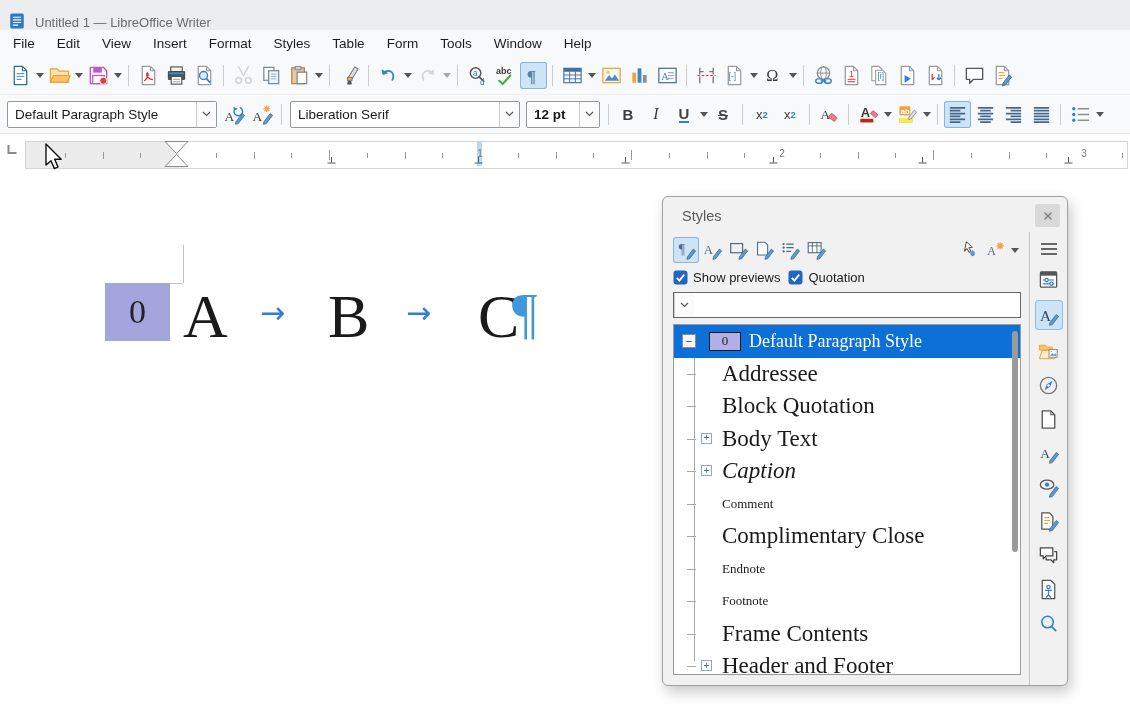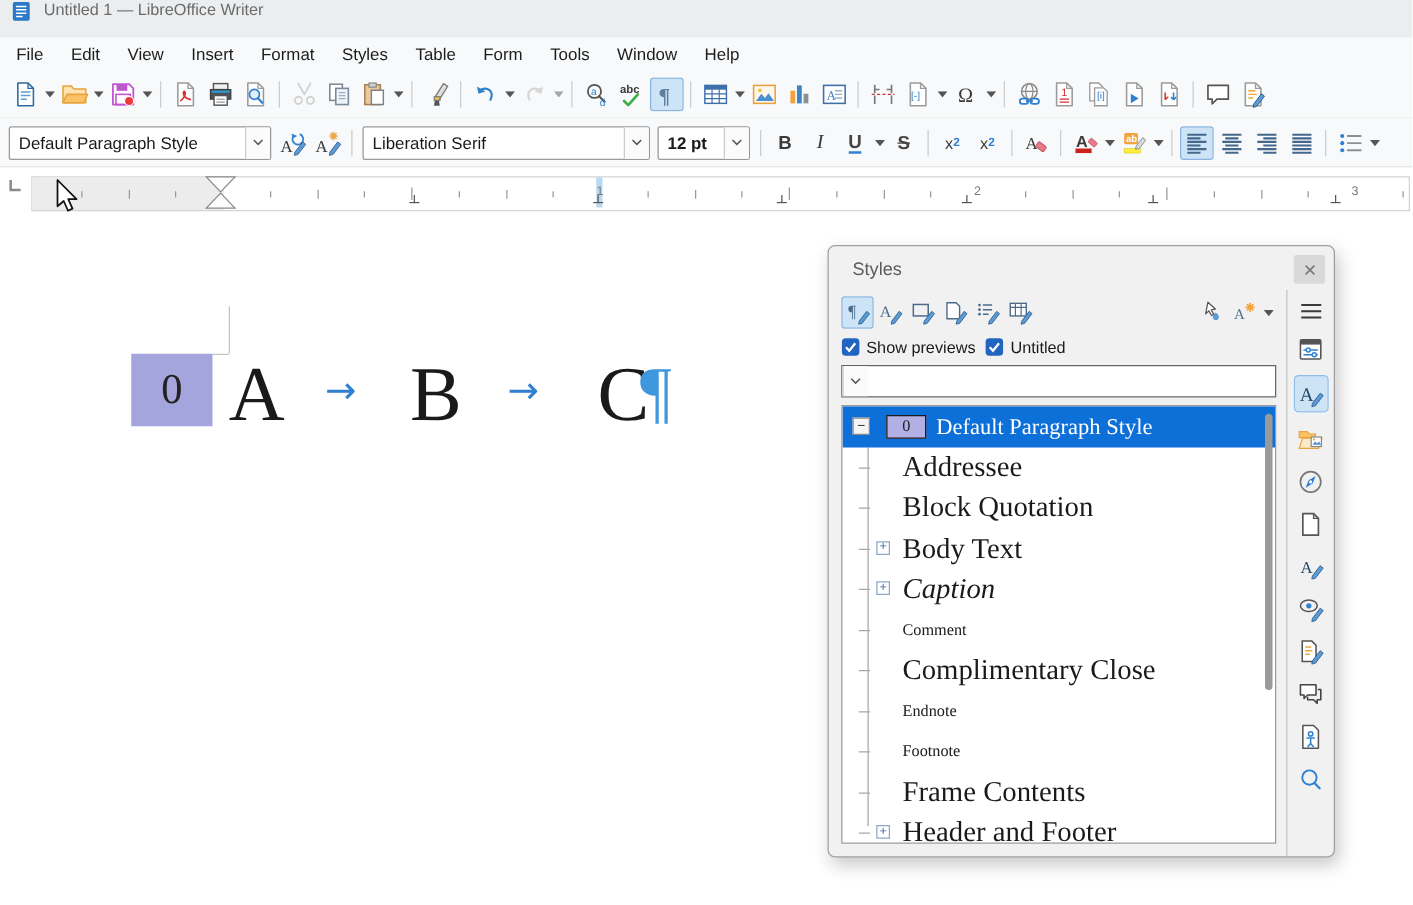--- a/index.html
+++ b/index.html
@@ -1,19 +1,19 @@
 <!DOCTYPE html>
 <html><head>
 <meta charset="utf-8">
 <style>
   html,body{margin:0;padding:0}
   body{width:1130px;height:724px;overflow:hidden;position:relative;background:#fff;
        font-family:"Liberation Sans",sans-serif;-webkit-font-smoothing:antialiased}
   
-  .titlebar{height:30px;background:#ebedef;display:flex;align-items:flex-start;padding-left:8px;gap:9px}
+  .titlebar{height:30px;background:#ebedef;display:flex;align-items:flex-end;padding-left:8px;gap:9px}
   .titlebar .t{font-size:13px;color:#6b6b6b}
   .appicon{width:18px;height:18px;flex:none}
   
   .menubar{height:27px;background:#f8f9fa;display:flex;align-items:center;padding-left:2px}
   .menu-item{font-size:13.5px;color:#1c1c1c;padding:4px 11px;border-radius:3px}
   
   .toolbar{background:#f8f9fa;display:flex;align-items:center}
   .std{height:37px;padding-left:6px;border-bottom:1px solid #eee}
   .fmt{height:38px;padding-left:4px;border-bottom:1px solid #e2e2e2}
   .tb{width:27px;height:27px;border-radius:3px;display:flex;align-items:center;justify-content:center;flex:none;margin:0 .5px}
@@ -681,21 +681,21 @@
       <div class="checks" id="pchecks">
           <span class="cbx"><svg width="15" height="15" viewBox="0 0 15 15">
               <rect x=".5" y=".5" width="14" height="14" rx="3" fill="#2165c0"></rect>
               <path d="M3.8 7.8l2.6 2.8 4.8-6" fill="none" stroke="#fff" stroke-width="1.8"></path>
             </svg></span>
           <span class="clabel">Show previews</span>
           <span class="cbx"><svg width="15" height="15" viewBox="0 0 15 15">
               <rect x=".5" y=".5" width="14" height="14" rx="3" fill="#2165c0"></rect>
               <path d="M3.8 7.8l2.6 2.8 4.8-6" fill="none" stroke="#fff" stroke-width="1.8"></path>
             </svg></span>
-          <span class="clabel">Untitled</span>
+          <span class="clabel">Quotation</span>
         </div>
       <div class="fcombo">
         <span class="cbtn">
           <svg width="9" height="6" viewBox="0 0 9 6">
               <path d="M1 1l3.5 3.5L8 1" fill="none" stroke="#555" stroke-width="1.2"></path>
             </svg>
         </span>
       </div>
       <div class="slist" id="slist">
           <div class="treeline"></div>

